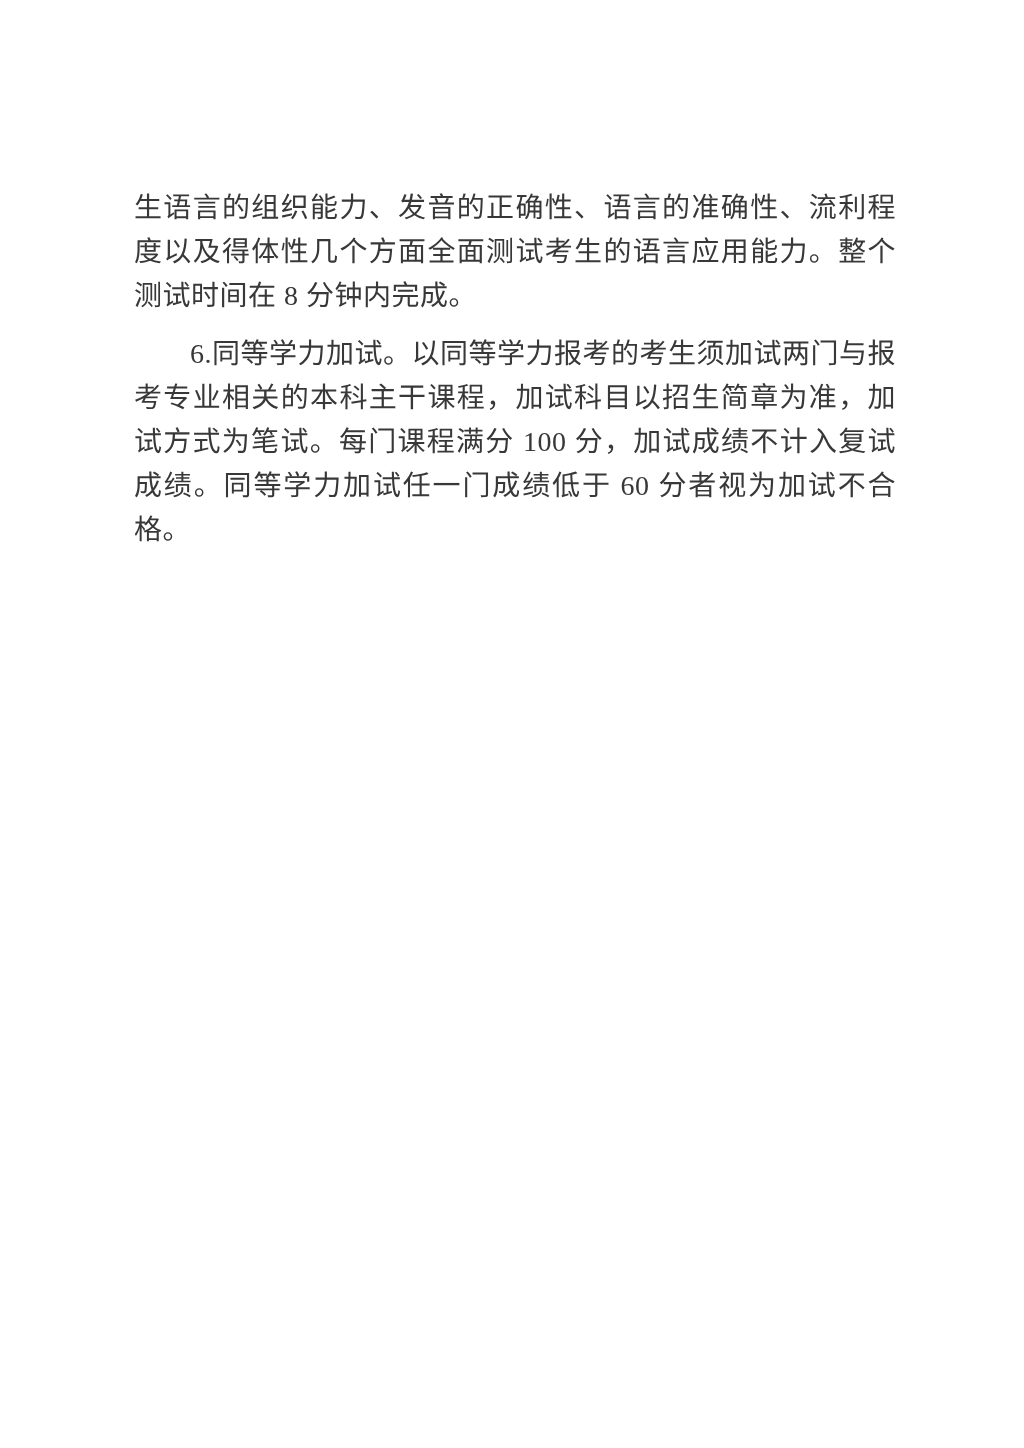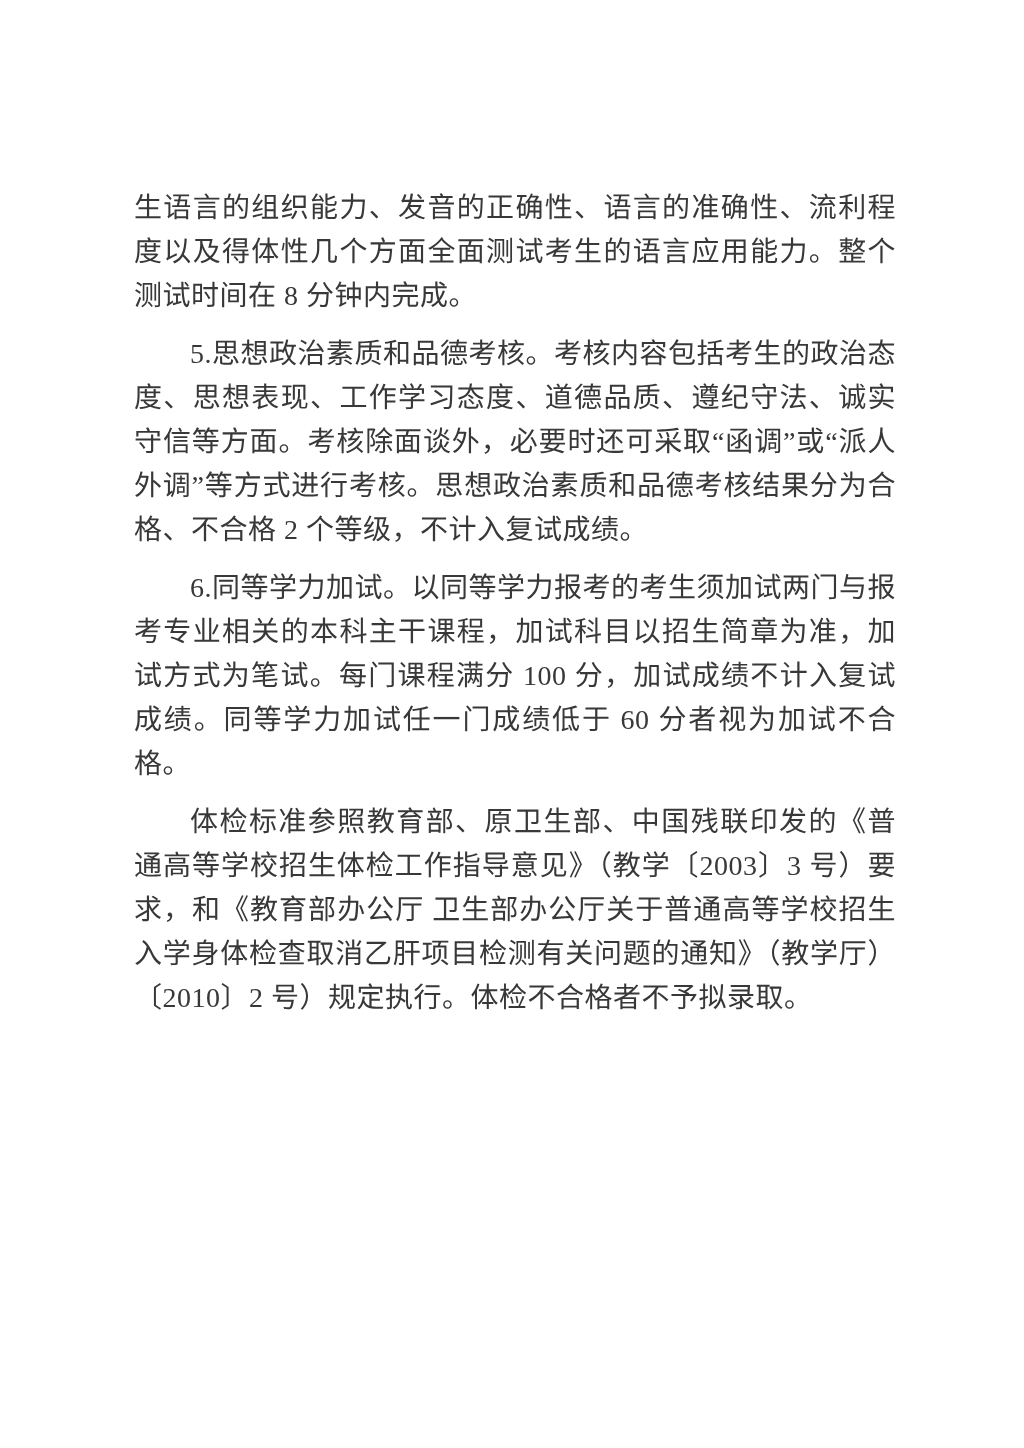--- a/index.html
+++ b/index.html
@@ -32,19 +32,17 @@
   .para.no-indent {
     text-indent: 0;
   }
 </style>
 </head>
 <body>
 
 <div class="page">
   <p class="para no-indent">生语言的组织能力、发音的正确性、语言的准确性、流利程度以及得体性几个方面全面测试考生的语言应用能力。整个测试时间在 8 分钟内完成。</p>
 
-  <p class="para">5.思想政治素质和品德考核。考核内容包括考生的政治态度、思想表现、工作学习态度、道德品质、遵纪守法、诚实守信等方面。考核除面谈外，必要时还可采取“函调”或“派人外调”等方式进行考核。思想政治素质和品德考核结果分为合格、不合格 2 个等级，不计入复试成绩。</p>
 
   <p class="para">6.同等学力加试。以同等学力报考的考生须加试两门与报考专业相关的本科主干课程，加试科目以招生简章为准，加试方式为笔试。每门课程满分 100 分，加试成绩不计入复试成绩。同等学力加试任一门成绩低于 60 分者视为加试不合格。</p>
 
 
-  <p class="para">体检标准参照教育部、原卫生部、中国残联印发的《普通高等学校招生体检工作指导意见》（教学〔2003〕3 号）要求，和《教育部办公厅 卫生部办公厅关于普通高等学校招生入学身体检查取消乙肝项目检测有关问题的通知》（教学厅）〔2010〕2 号）规定执行。体检不合格者不予拟录取。</p>
 </div>
 
 </body></html>

